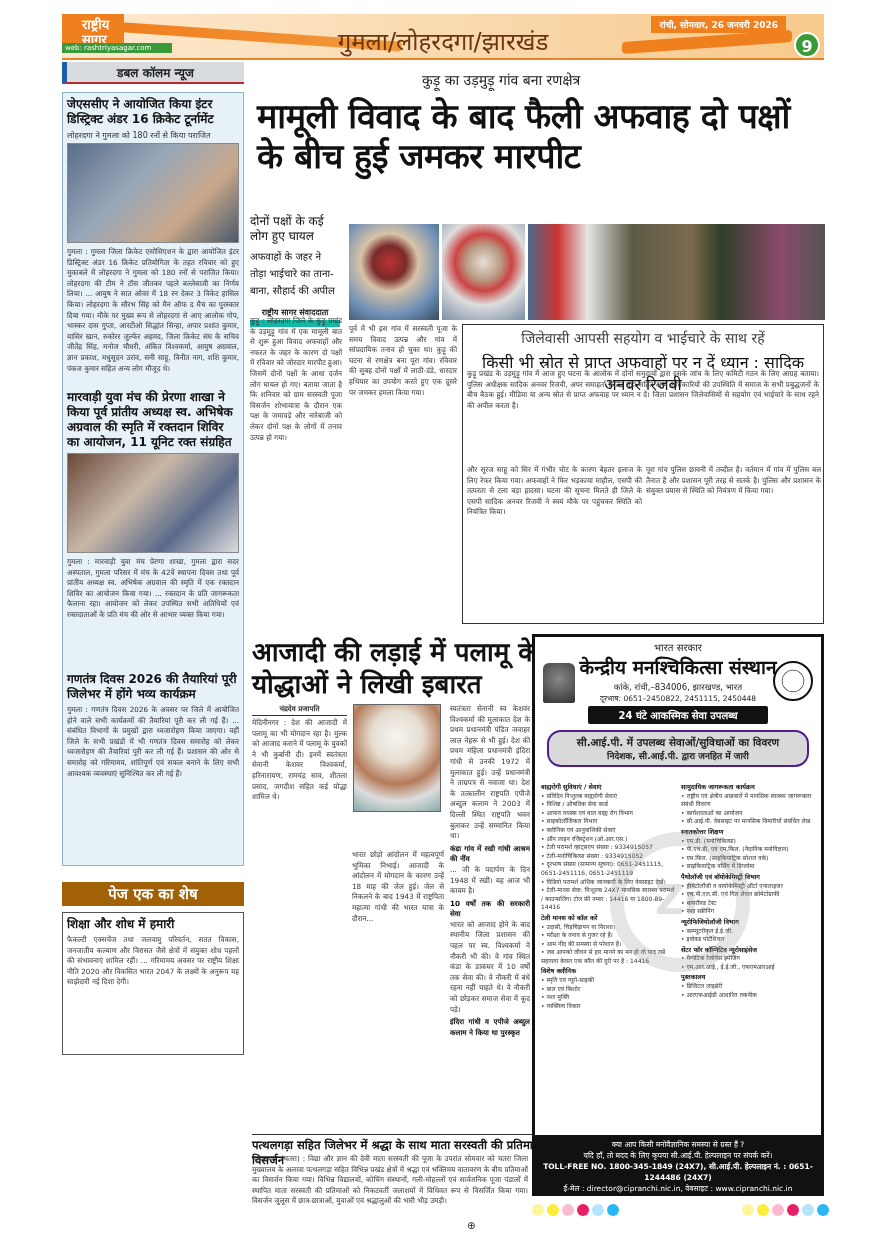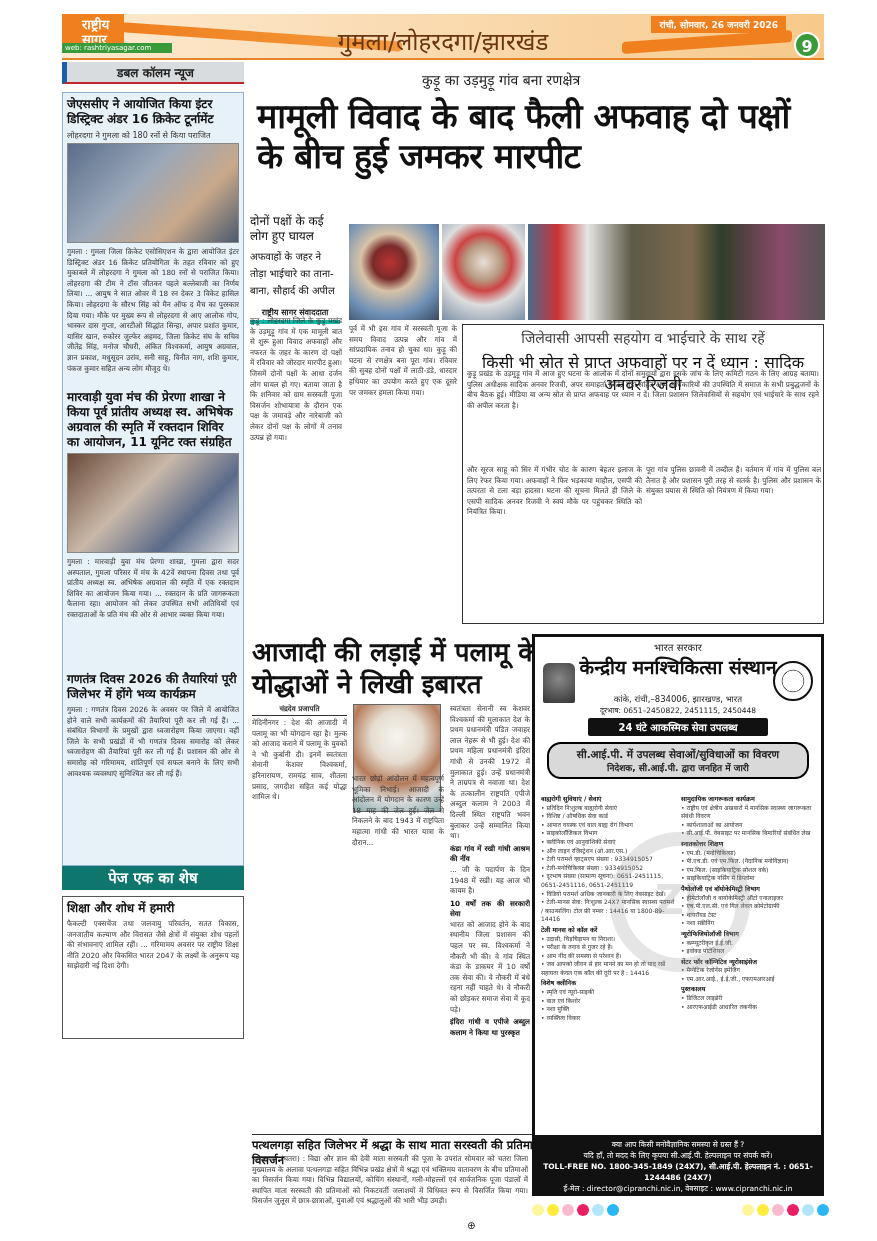--- a/index.html
+++ b/index.html
@@ -15,47 +15,47 @@
 .pageno{position:absolute;right:4px;top:18px;width:26px;height:26px;border-radius:50%;background:#3a9a3a;color:#fff;font-weight:bold;font-size:16px;text-align:center;line-height:26px;border:2px solid #fff}
 
 .leftcol{position:absolute;left:0;top:48px;width:182px;height:1162px}
 .dcn{height:22px;background:#d9dcdf;border-left:5px solid #1d5ea8;border-bottom:2px solid #c0272d;font-weight:bold;font-size:12px;text-align:center;line-height:22px;color:#222}
 .lbox{background:#e7f1f8;border:1px solid #8fb1cc;margin-top:8px;padding:4px;position:relative}
 .lbox h3{font-size:12px;line-height:15px;font-weight:bold;color:#111}
 .lbox .sub{font-size:8px;color:#333;margin:2px 0 3px}
 .photo{background:linear-gradient(135deg,#5a6e8a,#9aa7b9 40%,#c9a88a 70%,#4a5a6e);border:1px solid #888;position:relative}
 .body{font-size:7.2px;line-height:10.6px;color:#333;text-align:justify}
 .lhead{font-size:12px;line-height:15px;font-weight:bold;color:#111;margin:3px 0}
-.pes{height:24px;background:#0f766e;color:#fff;font-weight:bold;font-size:15px;text-align:center;line-height:24px;margin-top:0}
+.pes{height:24px;background:#a16207;color:#fff;font-weight:bold;font-size:15px;text-align:center;line-height:24px;margin-top:16px}
 .lbox2{border:1px solid #555;padding:4px;margin-top:6px;background:#fff}
 
 .kicker{position:absolute;left:360px;top:56px;font-size:14px;color:#222}
 .hl{position:absolute;left:195px;top:82px;width:567px;font-size:34px;line-height:40px;font-weight:bold;color:#111;letter-spacing:-.5px}
 .midcol{position:absolute;left:188px;top:200px;width:90px}
 .midcol .h1{font-size:12px;line-height:15px;color:#111}
 .midcol .h2{font-size:10px;line-height:17px;color:#111;margin-top:4px}
-.byline{font-size:8px;font-weight:bold;text-align:center;border-bottom:4px solid #14b8a6;padding:3px 0;margin-top:4px}
+.byline{font-size:8px;font-weight:bold;text-align:center;border-bottom:7px solid #14b8a6;padding:3px 0;margin-top:4px}
 .img-inj1{position:absolute;left:287px;top:210px;width:90px;height:96px;background:radial-gradient(circle at 45% 40%,#b33 0%,#7a2a2a 22%,#d7c3a8 38%,#6d8fb5 70%,#394a60 100%)}
 .img-inj2{position:absolute;left:380px;top:210px;width:83px;height:96px;background:radial-gradient(circle at 50% 40%,#e9dfd6 0%,#b89a82 25%,#c44 40%,#ddd 60%,#7a8fa6 100%)}
 .img-crowd{position:absolute;left:466px;top:210px;width:297px;height:96px;background:linear-gradient(90deg,#4a6a8a 0%,#c33 10%,#e5e5e5 20%,#5d5a46 35%,#7c6a4e 55%,#2f3d2a 65%,#8a4a6a 85%,#555 100%)}
 .col-text{position:absolute;font-size:7.2px;line-height:10.6px;color:#333;text-align:justify}
 .boxright{position:absolute;left:400px;top:310px;width:362px;height:300px;border:1px solid #333}
 .boxright .s1{text-align:center;font-size:14px;margin-top:3px;color:#404040}
 .boxright .s2{text-align:center;font-size:16px;font-weight:normal;color:#111;margin-top:4px}
 
 .hl2{position:absolute;left:190px;top:622px;width:340px;font-size:26px;line-height:32px;font-weight:bold;color:#111}
 .gandhi{position:absolute;left:291px;top:690px;width:88px;height:108px;background:radial-gradient(circle at 50% 30%,#f5f5f0 0%,#e6ddd0 30%,#b57b5a 55%,#ddd 75%,#8aa 100%);border:1px solid #666}
 
 .ad{position:absolute;left:470px;top:620px;width:292px;height:562px;border:3px solid #111;background:#fff}
 .ad .gov{text-align:center;font-size:10px;margin-top:3px}
 .ad .inst{text-align:center;font-size:19px;font-weight:bold;color:#111}
-.ad .addr{text-align:center;font-size:8.5px;margin-top:13px}
+.ad .addr{text-align:center;font-size:8.5px;margin-top:1px}
 .ad .phone{text-align:center;font-size:7.5px;margin-top:1px}
 .ad .emergency{margin:3px auto 0;width:180px;background:#111;color:#fff;font-weight:bold;font-size:10px;text-align:center;padding:2px;border-radius:2px}
-.ad .pill{margin:6px 12px 0;border:2px solid #000000;border-radius:14px;background:#d9d9d9;text-align:center;padding:3px}
+.ad .pill{margin:6px 12px 0;border:2px solid #4c1d95;border-radius:14px;background:#d9d9d9;text-align:center;padding:3px}
 .ad .pill .a{font-size:10.5px;font-weight:bold}
 .ad .pill .b{font-size:9px;font-weight:bold}
 .emblem{position:absolute;left:8px;top:26px;width:32px;height:40px;border-radius:6px 6px 2px 2px;background:radial-gradient(circle at 50% 40%,#888,#333)}
 .seal{position:absolute;right:8px;top:24px;width:40px;height:40px;border-radius:50%;border:2px solid #111;background:radial-gradient(circle,#fff 40%,#555 42%,#fff 46%)}
 .adcols{display:flex;gap:6px;padding:14px 6px 0}
 .adcols .c{flex:1;font-size:6px;line-height:8.6px;color:#333}
 .adcols .c b{display:block;font-size:6.4px;color:#111;margin-top:2px}
 .adfoot{position:absolute;left:0;right:0;bottom:0;height:58px;background:#111;color:#fff;text-align:center;font-size:7.5px;line-height:11px;padding-top:4px}
 .watermark{position:absolute;left:75px;top:195px;width:140px;height:140px;border-radius:50%;border:14px solid rgba(150,150,150,.25);pointer-events:none}
 .wmtext{position:absolute;left:120px;top:240px;font-size:40px;font-weight:bold;color:rgba(120,120,120,.22)}
@@ -126,21 +126,21 @@
     <div class="s2">किसी भी स्रोत से प्राप्त अफवाहों पर न दें ध्यान : सादिक अनवर रिजवी</div>
     <div class="col-text" style="left:4px;top:44px;width:352px;height:88px;overflow:hidden">कुड़ू प्रखंड के उड़मुड़ू गांव में आज हुए घटना के आलोक में दोनों समुदायों द्वारा इसके जांच के लिए कमिटी गठन के लिए आग्रह बताया। पुलिस अधीक्षक सादिक अनवर रिजवी, अपर समाहर्ता जितेंद्र मुंडा सहित अन्य अधिकारियों की उपस्थिति में समाज के सभी प्रबुद्धजनों के बीच बैठक हुई। मीडिया या अन्य स्रोत से प्राप्त अफवाह पर ध्यान न दें। जिला प्रशासन जिलेवासियों से सहयोग एवं भाईचारे के साथ रहने की अपील करता है।</div>
     <div class="col-text" style="left:4px;top:140px;width:175px;height:155px;overflow:hidden">और सूरज साहू को सिर में गंभीर चोट के कारण बेहतर इलाज के लिए रेफर किया गया। अफवाहों ने फिर भड़काया माहौल, एसपी की तत्परता से टला बड़ा हादसा। घटना की सूचना मिलते ही जिले के एसपी सादिक अनवर रिजवी ने स्वयं मौके पर पहुंचकर स्थिति को नियंत्रित किया।</div>
     <div class="col-text" style="left:183px;top:140px;width:175px;height:155px;overflow:hidden">पूरा गांव पुलिस छावनी में तब्दील है। वर्तमान में गांव में पुलिस बल तैनात है और प्रशासन पूरी तरह से सतर्क है। पुलिस और प्रशासन के संयुक्त प्रयास से स्थिति को नियंत्रण में किया गया।</div>
   </div>
 
   <div class="hl2">आजादी की लड़ाई में पलामू के योद्धाओं ने लिखी इबारत</div>
   <div class="col-text" style="left:190px;top:690px;width:95px;font-weight:bold;text-align:center;border-bottom:1px solid #333">चंद्रदेव प्रजापति</div>
   <div class="col-text" style="left:190px;top:704px;width:95px;height:408px;overflow:hidden">मेदिनीनगर : देश की आजादी में पलामू का भी योगदान रहा है। मुल्क को आजाद कराने में पलामू के युवकों ने भी कुर्बानी दी। इनमें स्वतंत्रता सेनानी केशवर विश्वकर्मा, हरिनारायण, रामचंद्र साव, शीतला प्रसाद, जगदीश सहित कई योद्धा शामिल थे।</div>
   <div class="gandhi"></div>
-  <div class="col-text" style="left:290px;top:760px;width:92px;height:308px;overflow:hidden">भारत छोड़ो आंदोलन में महत्वपूर्ण भूमिका निभाई। आजादी के आंदोलन में योगदान के कारण उन्हें 18 माह की जेल हुई। जेल से निकलने के बाद 1943 में राष्ट्रपिता महात्मा गांधी की भारत यात्रा के दौरान...</div>
+  <div class="col-text" style="left:290px;top:836px;width:92px;height:308px;overflow:hidden">भारत छोड़ो आंदोलन में महत्वपूर्ण भूमिका निभाई। आजादी के आंदोलन में योगदान के कारण उन्हें 18 माह की जेल हुई। जेल से निकलने के बाद 1943 में राष्ट्रपिता महात्मा गांधी की भारत यात्रा के दौरान...</div>
   <div style="position:absolute;left:388px;top:690px;width:80px;height:420px;overflow:hidden">
     <div class="col-text" style="position:static">स्वतंत्रता सेनानी स्व केशवर विश्वकर्मा की मुलाकात देश के प्रथम प्रधानमंत्री पंडित जवाहर लाल नेहरू से भी हुई। देश की प्रथम महिला प्रधानमंत्री इंदिरा गांधी से उनकी 1972 में मुलाकात हुई। उन्हें प्रधानमंत्री ने ताम्रपत्र से नवाजा था। देश के तत्कालीन राष्ट्रपति एपीजे अब्दुल कलाम ने 2003 में दिल्ली स्थित राष्ट्रपति भवन बुलाकर उन्हें सम्मानित किया था।</div>
     <div class="col-text" style="position:static;font-weight:bold;color:#111;margin-top:2px">कंडा गांव में रखी गांधी आश्रम की नींव</div>
     <div class="col-text" style="position:static">... जी के पदार्पण के दिन 1948 में रखी। यह आज भी कायम है।</div>
     <div class="col-text" style="position:static;font-weight:bold;color:#111;margin-top:2px">10 वर्षों तक की सरकारी सेवा</div>
     <div class="col-text" style="position:static">भारत को आजाद होने के बाद स्थानीय जिला प्रशासन की पहल पर स्व. विश्वकर्मा ने नौकरी भी की। वे गांव स्थित कंडा के डाकघर में 10 वर्षों तक सेवा की। वे नौकरी में बंधे रहना नहीं चाहते थे। वे नौकरी को छोड़कर समाज सेवा में कूद पड़े।</div>
     <div class="col-text" style="position:static;font-weight:bold;color:#111;margin-top:2px">इंदिरा गांधी व एपीजे अब्दुल कलाम ने किया था पुरस्कृत</div>
   </div>
 
   <div class="hl3">पत्थलगड़ा सहित जिलेभर में श्रद्धा के साथ माता सरस्वती की प्रतिमाओं का विसर्जन</div>

